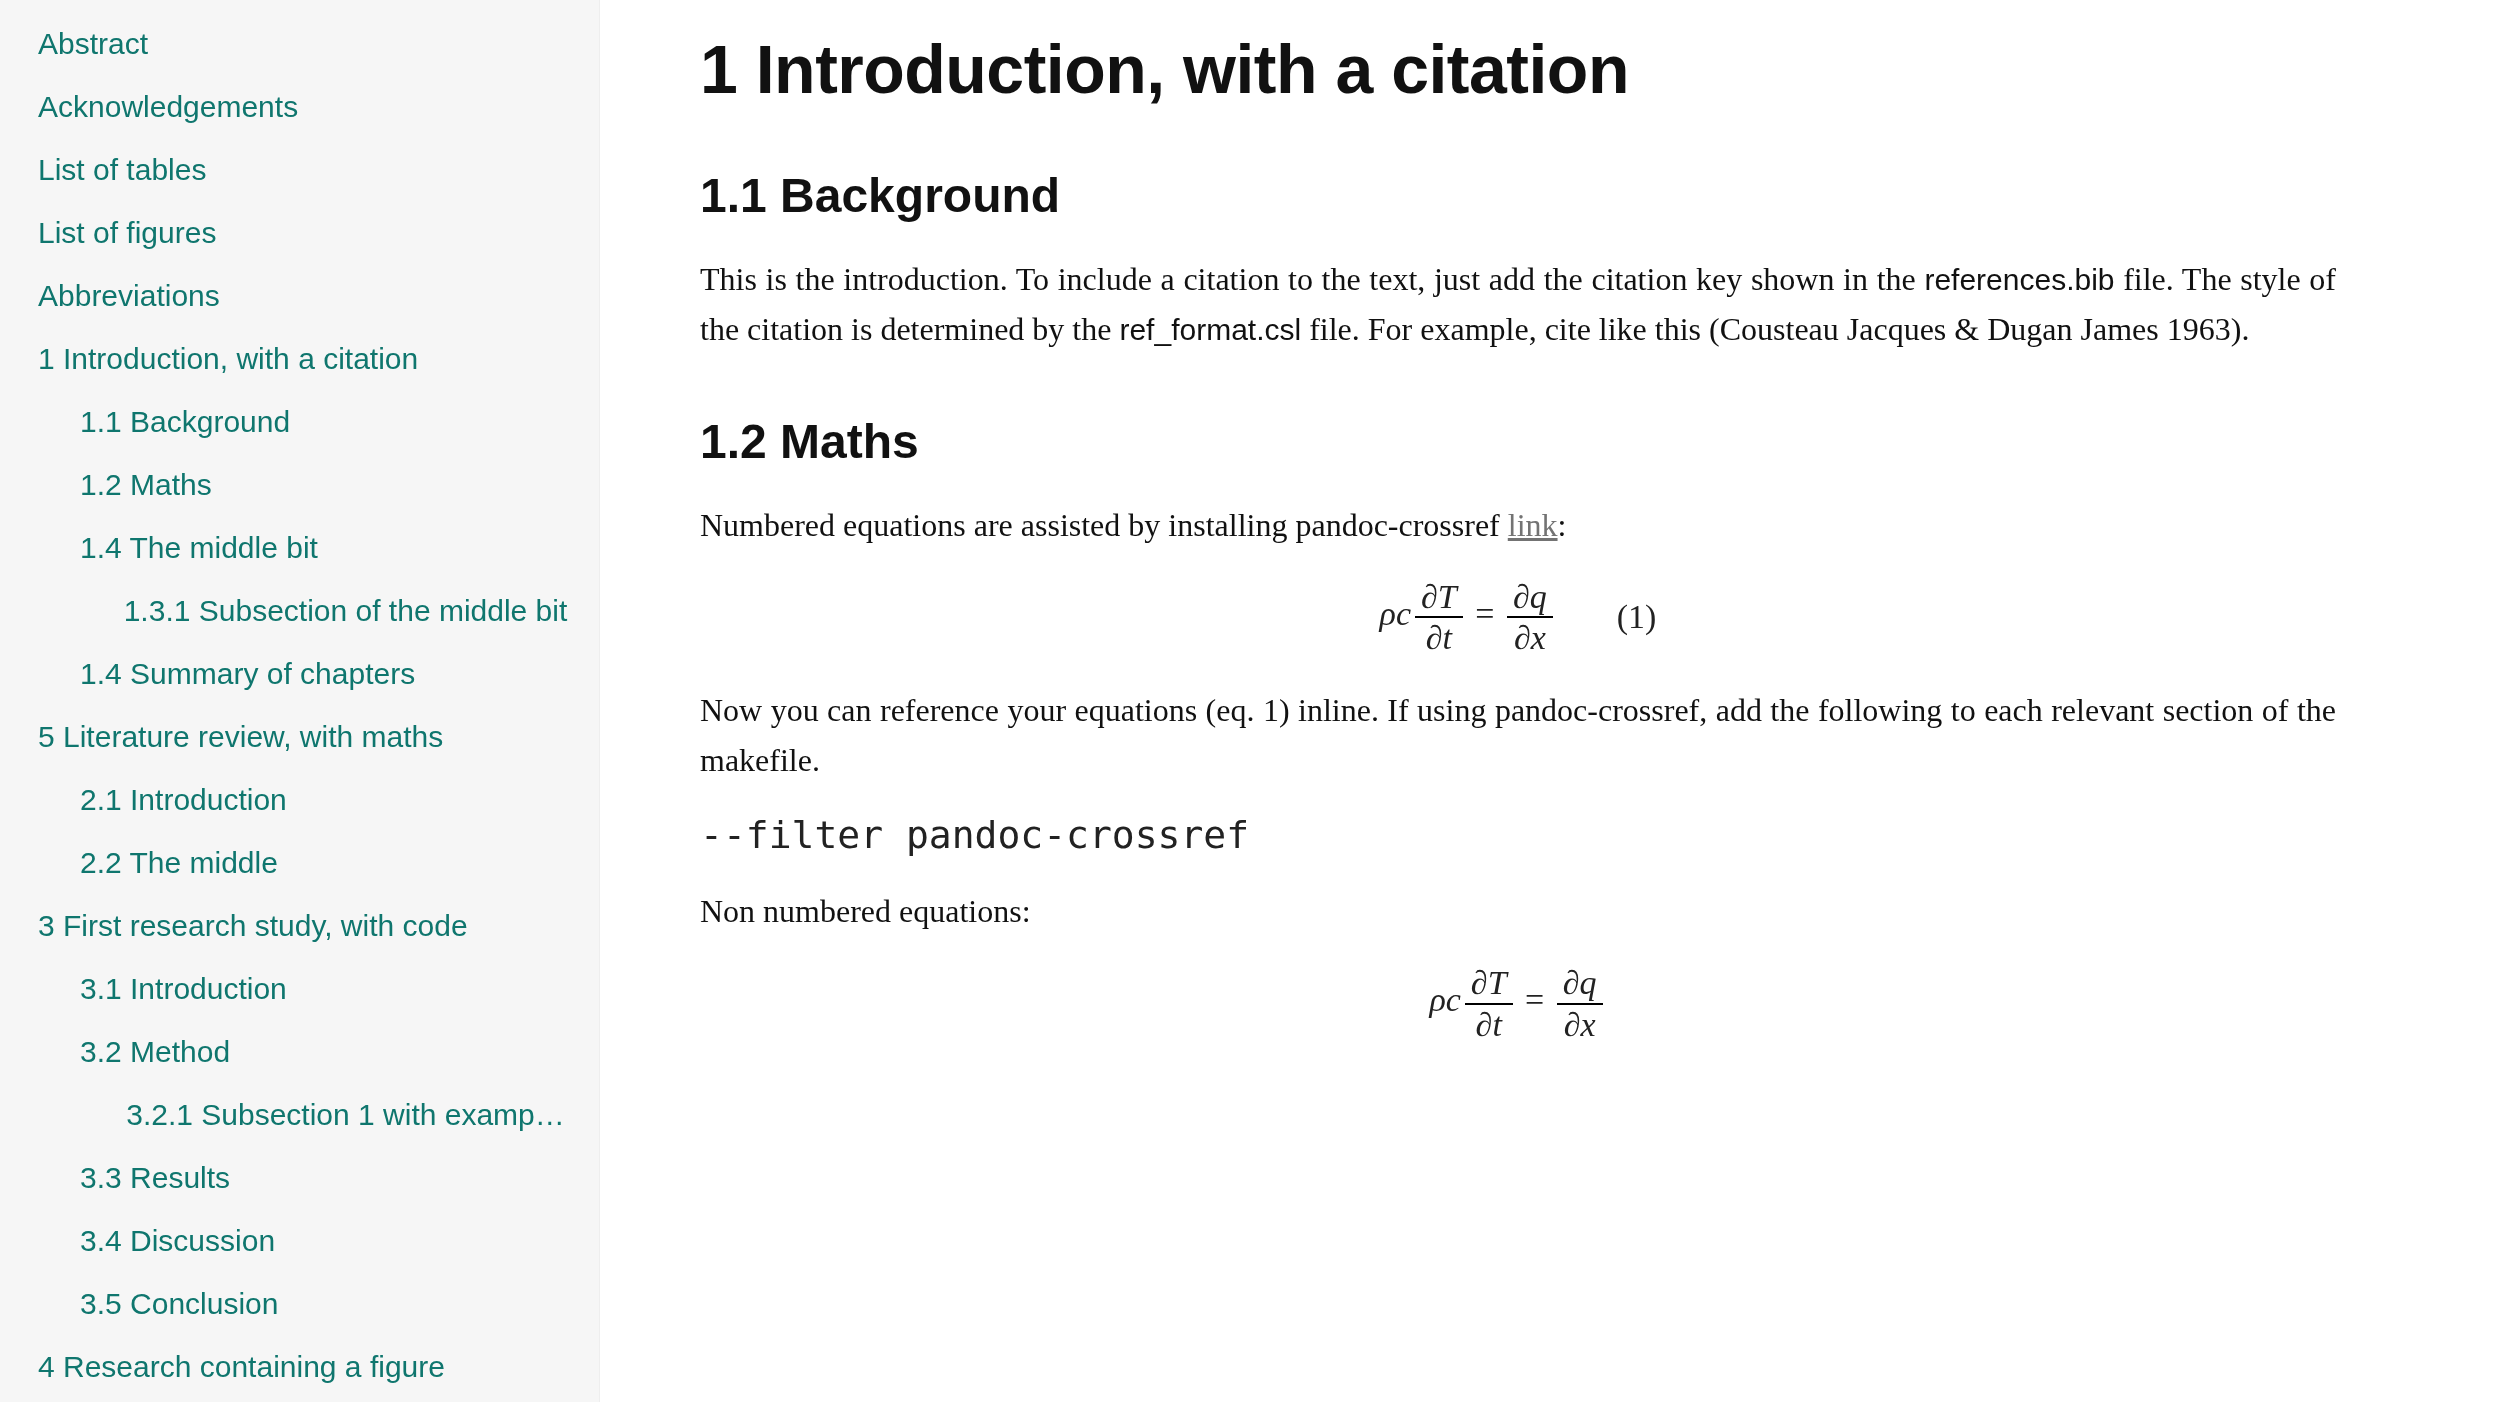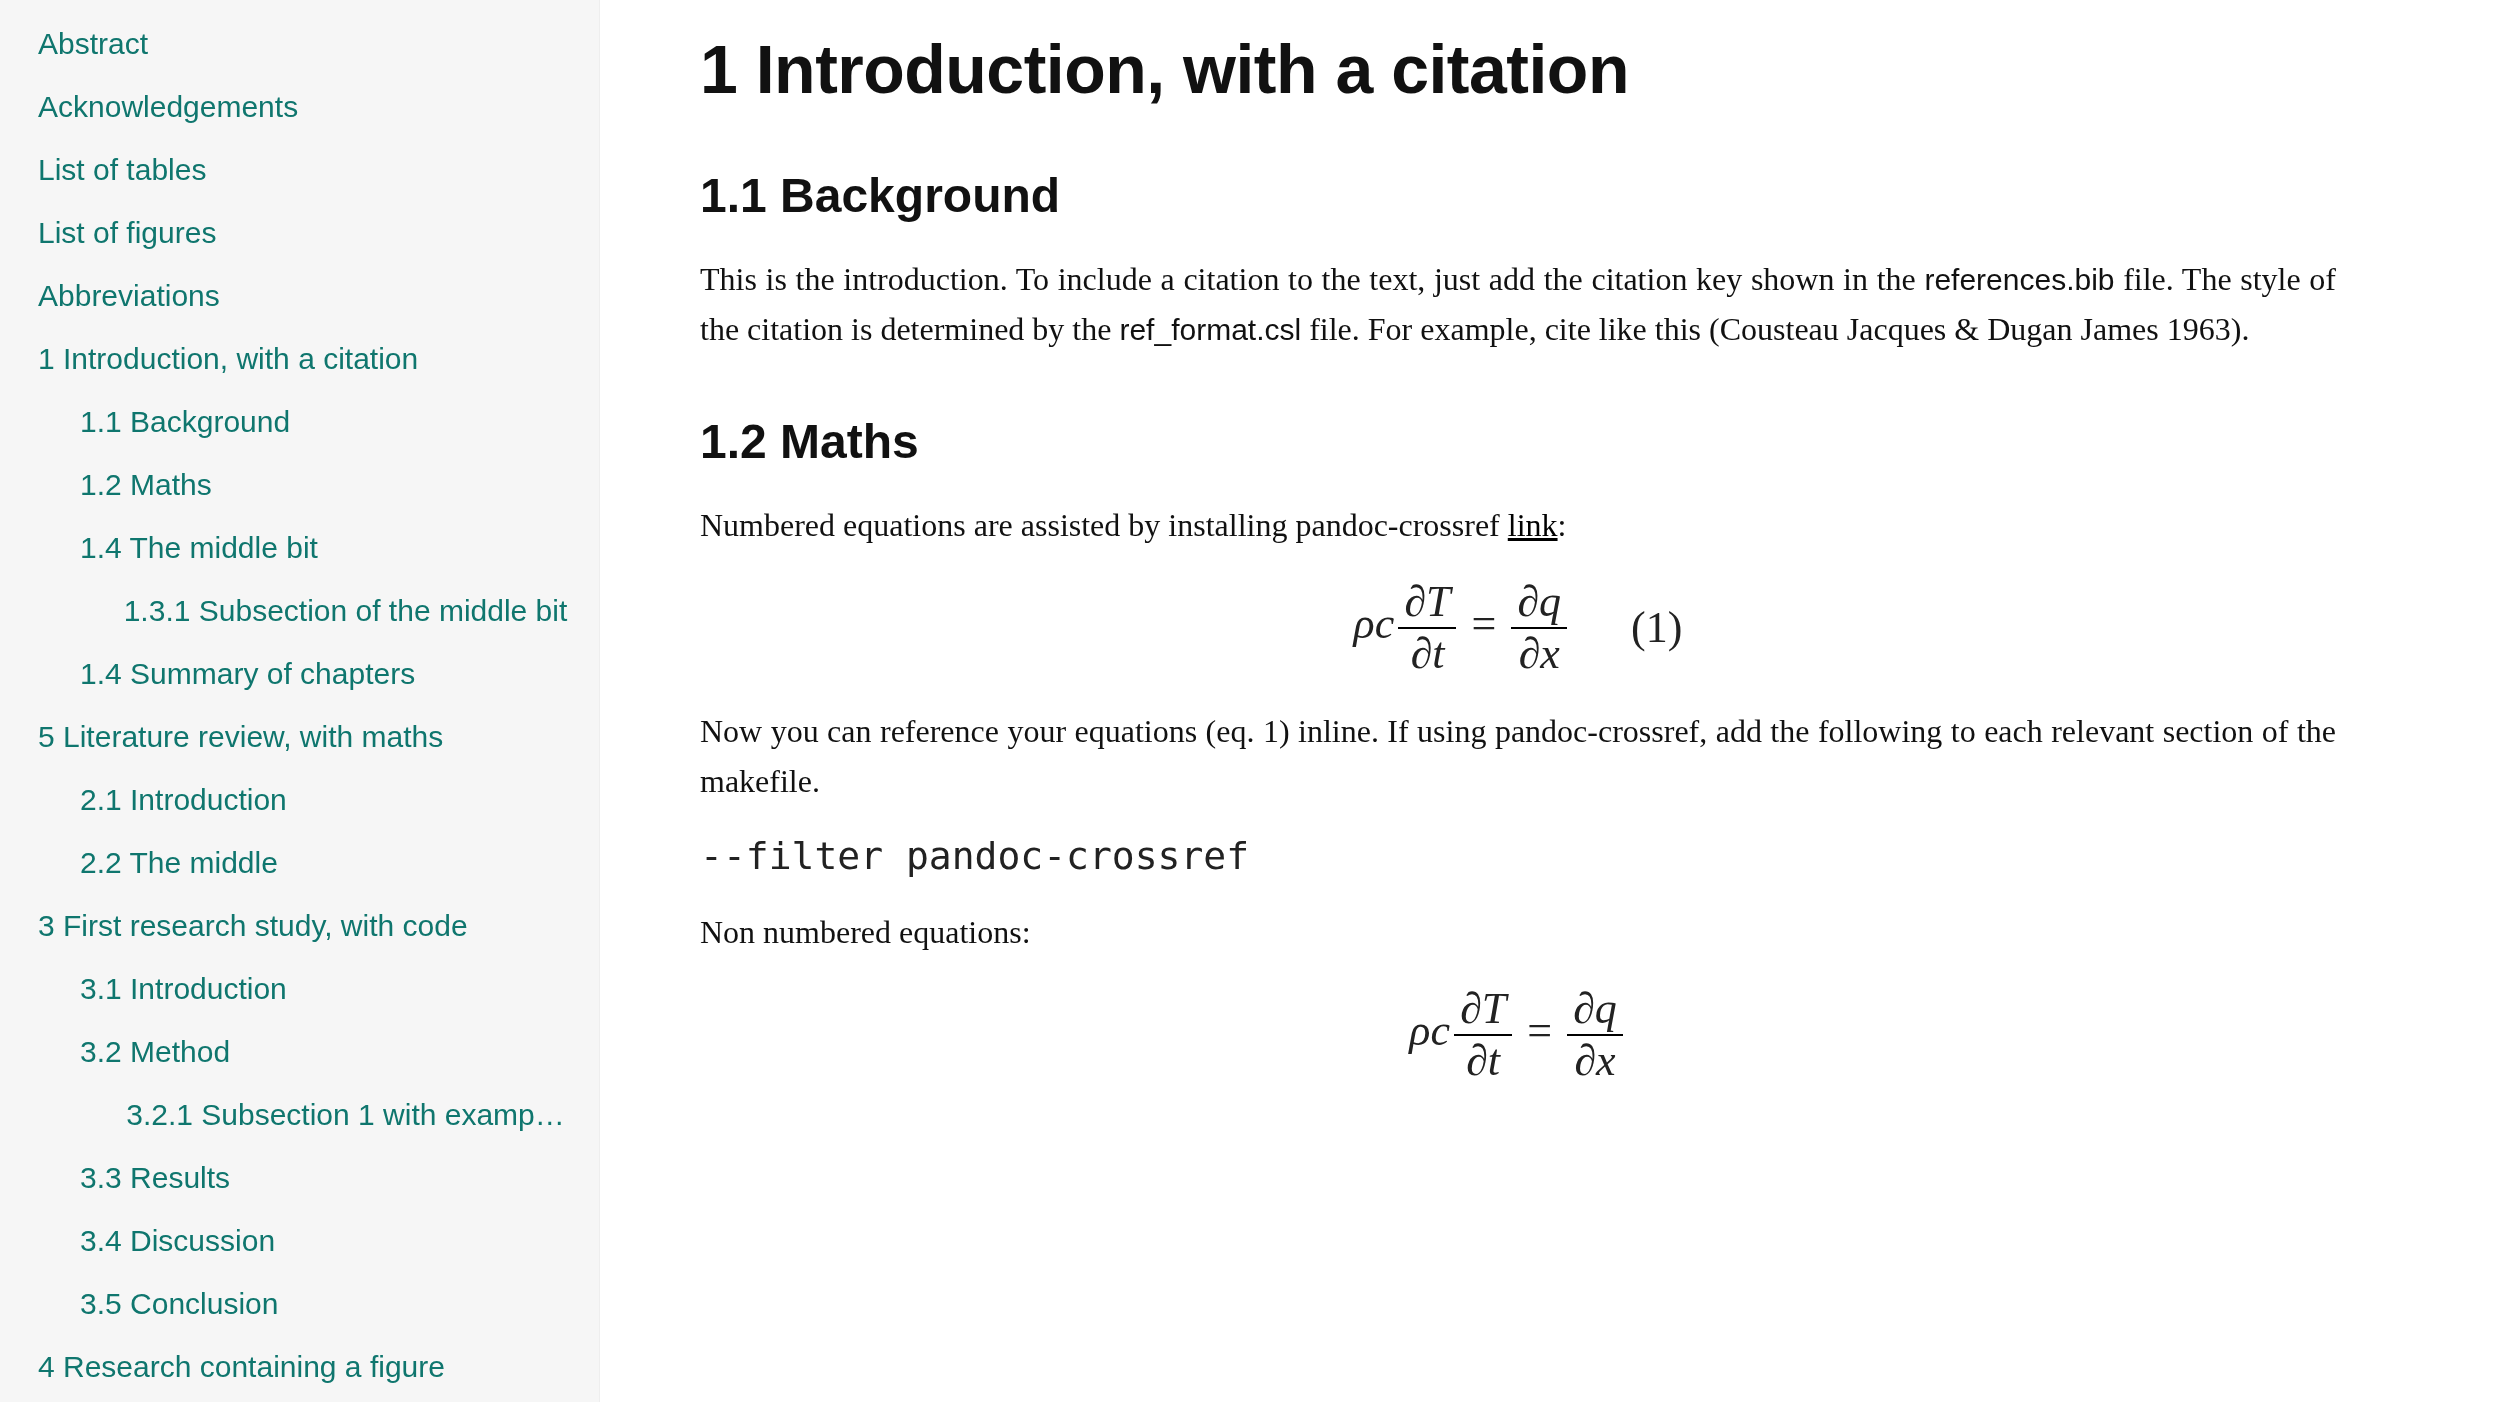--- a/index.html
+++ b/index.html
@@ -53,28 +53,28 @@
     font-size: 32px;
     line-height: 1.55;
     color: #111;
     text-align: justify;
     margin-bottom: 28px;
   }
   code.inline {
     font-family: Liberation Sans, sans-serif;
     font-size: 30px;
   }
-  a.link { color: #000000; text-decoration: underline; }
+  a.link { color: #737373; text-decoration: underline; }
   .eq-row {
     display: flex;
     justify-content: center;
     align-items: center;
     gap: 60px;
     font-family: Georgia, "Times New Roman", serif;
-    font-size: 44px;
+    font-size: 34px;
     margin: 20px 0 30px 0;
     font-style: italic;
   }
   .eq-row .num { font-style: normal; }
   .frac {
     display: inline-flex;
     flex-direction: column;
     align-items: center;
     vertical-align: middle;
     margin: 0 4px;

